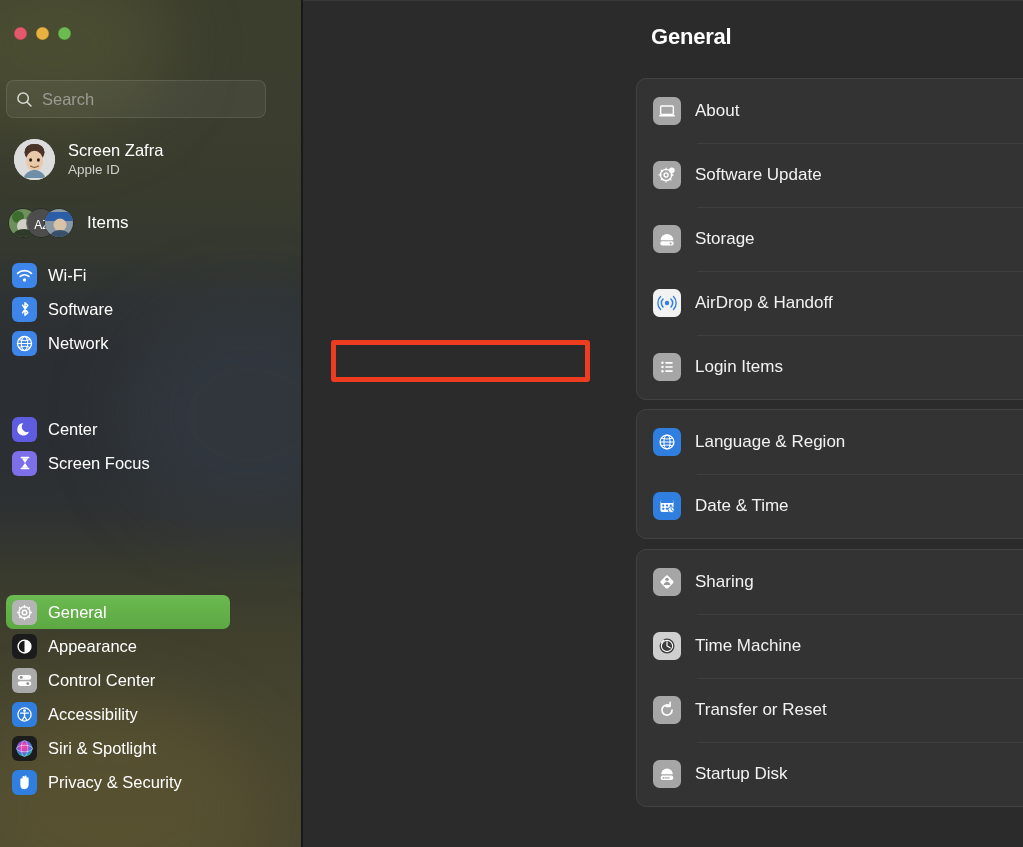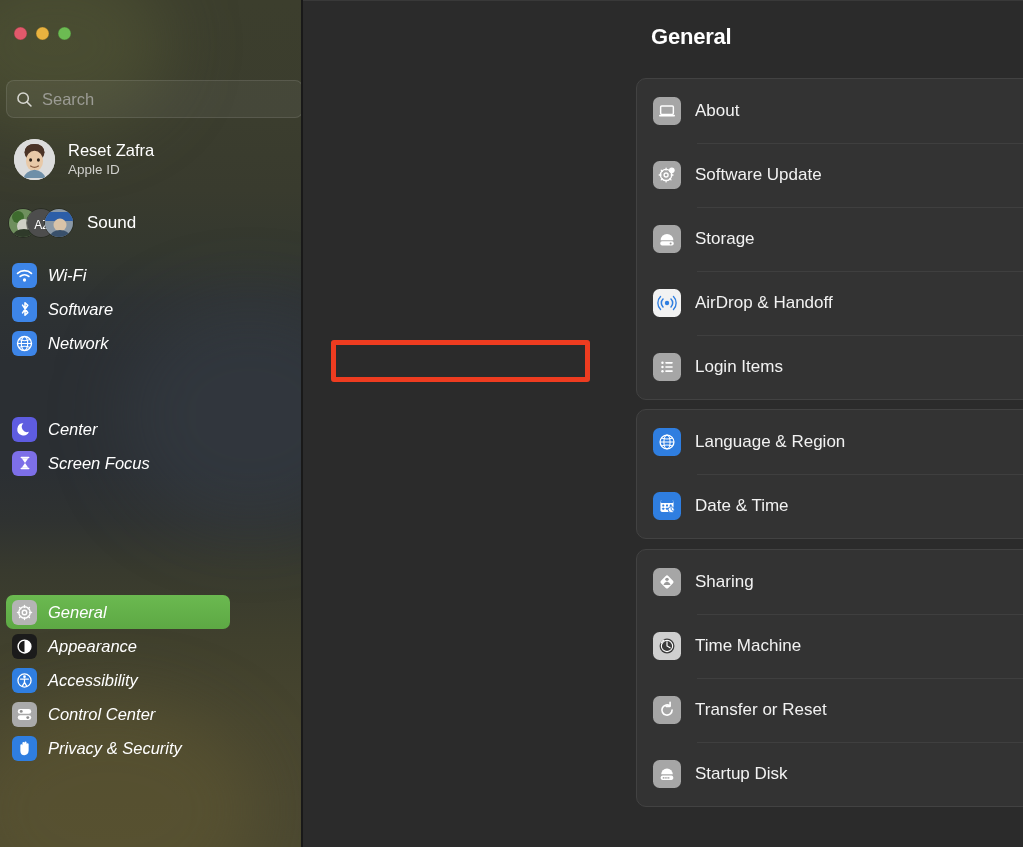--- a/index.html
+++ b/index.html
@@ -71,21 +71,21 @@
     border-radius: 50%;
     box-shadow: inset 0 0 0 0.5px rgba(0,0,0,0.22);
   }
   .tl.red    { background: #e2596b; }
   .tl.yellow { background: #e8b23f; }
   .tl.green  { background: #6cbb52; }
 
   .search-box {
     position: absolute;
     top: 80px; left: 6px;
-    width: 297px; height: 38px;
+    width: 260px; height: 38px;
     box-sizing: border-box;
     border-radius: 8px;
     background: rgba(255,255,255,0.055);
     border: 0.5px solid rgba(255,255,255,0.10);
     display: flex;
     align-items: center;
     padding-left: 9px;
     z-index: 10;
   }
   .search-box .mag { flex: 0 0 auto; display:flex; align-items:center; }
@@ -130,21 +130,21 @@
     border-radius: 50%;
     overflow: hidden;
     border: 1.5px solid rgba(30,32,25,0.55);
     box-sizing: border-box;
   }
   .family-stack .fa:nth-child(1) { left: 0;  z-index: 1; }
   .family-stack .fa:nth-child(2) { left: 18px; z-index: 2; }
   .family-stack .fa:nth-child(3) { left: 36px; z-index: 3; }
   .family-label { color: #ffffff; font-size: 17px; margin-left: 13px; }
 
-  .side-list { position: absolute; left: 0; width: 244px; z-index: 10; font-style: italic; }
+  .side-list { position: absolute; left: 0; width: 244px; z-index: 10; }
   .side-item {
     display: flex;
     align-items: center;
     height: 34px;
     margin: 0 14px 0 6px;
     padding-left: 6px;
     border-radius: 7px;
     cursor: default;
   }
   .side-item.selected { background: linear-gradient(to bottom, #6bb950, #5da844); }
@@ -274,21 +274,21 @@
           <ellipse cx="20.5" cy="13.5" rx="10" ry="8.5" fill="#4a3327"></ellipse>
           <ellipse cx="20.5" cy="22" rx="8.6" ry="10.2" fill="#e8c9a8"></ellipse>
           <path d="M10.6 13.8 q10 -7 19.8 0 q0 -8.8 -9.9 -8.8 q-9.9 0 -9.9 8.8z" fill="#4a3327"></path>
           <ellipse cx="16.6" cy="21" rx="1.5" ry="1.8" fill="#2a2018"></ellipse>
           <ellipse cx="24.4" cy="21" rx="1.5" ry="1.8" fill="#2a2018"></ellipse>
           <path d="M16.6 27 q3.9 2.6 7.8 0" stroke="#8a5f43" stroke-width="1.3" fill="none" stroke-linecap="round"></path>
           <path d="M20.5 30.8 q-9 1.4 -11 8.2 l22 0 q-2 -6.8 -11 -8.2z" fill="#6f8fa8"></path>
         </svg>
       </div>
       <div class="acct-text">
-        <div class="acct-name">Reset Zafra</div>
+        <div class="acct-name">Screen Zafra</div>
         <div class="acct-sub">Apple ID</div>
       </div>
     </div>
 
     <div class="account-row" id="account-family">
       <div class="family-stack">
         <div class="fa">
           <svg width="30" height="30" viewBox="0 0 30 30">
             <rect width="30" height="30" fill="#6f8f5e"></rect>
             <circle cx="9" cy="8" r="6" fill="#3e6b2e"></circle>
@@ -304,21 +304,21 @@
         </div>
         <div class="fa">
           <svg width="30" height="30" viewBox="0 0 30 30">
             <rect width="30" height="30" fill="#8a98a6"></rect>
             <rect x="0" y="3" width="30" height="9" fill="#2c5ea8"></rect>
             <circle cx="15" cy="16" r="6.5" fill="#d9c3a8"></circle>
             <ellipse cx="15" cy="28" rx="10" ry="7" fill="#39506b"></ellipse>
           </svg>
         </div>
       </div>
-      <div class="family-label">Sound</div>
+      <div class="family-label">Items</div>
     </div>
 
     <div class="side-list" style="top:258px;">
       <div class="side-item">
         <span class="si-icon" style="background:#3d85e8;">
           <svg width="19" height="19" viewBox="0 0 22 22">
             <path d="M3 8.5 a12 12 0 0 1 16 0" stroke="#fff" stroke-width="2.1" fill="none" stroke-linecap="round"></path>
             <path d="M6 12 a7.8 7.8 0 0 1 10 0" stroke="#fff" stroke-width="2.1" fill="none" stroke-linecap="round"></path>
             <circle cx="11" cy="16.2" r="1.9" fill="#fff"></circle>
           </svg>
@@ -394,40 +394,58 @@
       <div class="side-item">
         <span class="si-icon" style="background:#1b1b1b;">
           <svg width="19" height="19" viewBox="0 0 22 22">
             <circle cx="11" cy="11" r="7.4" fill="none" stroke="#fff" stroke-width="1.7"></circle>
             <path d="M11 3.6 a7.4 7.4 0 0 1 0 14.8z" fill="#fff"></path>
           </svg>
         </span>
         <span class="si-label">Appearance</span>
       </div>
       <div class="side-item">
+        <span class="si-icon" style="background:#aaaaaa;">
+          <svg width="19" height="19" viewBox="0 0 22 22">
+            <rect x="3.2" y="4.6" width="15.6" height="5.6" rx="2.8" fill="#fff"></rect>
+            <circle cx="7.2" cy="7.4" r="1.7" fill="#8e8e8e"></circle>
+            <rect x="3.2" y="11.8" width="15.6" height="5.6" rx="2.8" fill="#fff"></rect>
+            <circle cx="14.8" cy="14.6" r="1.7" fill="#8e8e8e"></circle>
+          </svg>
+        </span>
+        <span class="si-label">Control Center</span>
+      </div>
+      <div class="side-item">
         <span class="si-icon" style="background:#2f7ee0;">
           <svg width="19" height="19" viewBox="0 0 22 22">
             <circle cx="11" cy="11" r="7.6" fill="none" stroke="#fff" stroke-width="1.5"></circle>
             <circle cx="11" cy="6.6" r="1.6" fill="#fff"></circle>
             <path d="M6.4 9.3 L15.6 9.3" stroke="#fff" stroke-width="1.5" stroke-linecap="round"></path>
             <path d="M11 9.3 L11 13 L8.6 17.2 M11 13 L13.4 17.2" stroke="#fff" stroke-width="1.5" fill="none" stroke-linecap="round"></path>
           </svg>
         </span>
         <span class="si-label">Accessibility</span>
       </div>
       <div class="side-item">
-        <span class="si-icon" style="background:#aaaaaa;">
-          <svg width="19" height="19" viewBox="0 0 22 22">
-            <rect x="3.2" y="4.6" width="15.6" height="5.6" rx="2.8" fill="#fff"></rect>
-            <circle cx="7.2" cy="7.4" r="1.7" fill="#8e8e8e"></circle>
-            <rect x="3.2" y="11.8" width="15.6" height="5.6" rx="2.8" fill="#fff"></rect>
-            <circle cx="14.8" cy="14.6" r="1.7" fill="#8e8e8e"></circle>
-          </svg>
-        </span>
-        <span class="si-label">Control Center</span>
+        <span class="si-icon" style="background:#1c1c1c;">
+          <svg width="21" height="21" viewBox="0 0 22 22">
+            <defs>
+              <radialGradient id="siriG" cx="45%" cy="40%" r="65%">
+                <stop offset="0%" stop-color="#f050a0"></stop>
+                <stop offset="38%" stop-color="#d03cc0"></stop>
+                <stop offset="70%" stop-color="#3a7ad8"></stop>
+                <stop offset="100%" stop-color="#20c08a"></stop>
+              </radialGradient>
+            </defs>
+            <circle cx="11" cy="11" r="8.4" fill="url(#siriG)"></circle>
+            <ellipse cx="11" cy="11" rx="8.4" ry="3.4" fill="none" stroke="rgba(255,255,255,0.55)" stroke-width="1"></ellipse>
+            <ellipse cx="11" cy="11" rx="3.4" ry="8.4" fill="none" stroke="rgba(255,255,255,0.45)" stroke-width="1"></ellipse>
+          </svg>
+        </span>
+        <span class="si-label">Siri &amp; Spotlight</span>
       </div>
       <div class="side-item">
         <span class="si-icon" style="background:#2f7ee0;">
           <svg width="19" height="19" viewBox="0 0 22 22">
             <path d="M6.2 11.2 L6.2 7.4 a1.2 1.2 0 0 1 2.4 0 L8.6 10.4 L8.6 4.6 a1.2 1.2 0 0 1 2.4 0 L11 10.4 L11 4.2 a1.2 1.2 0 0 1 2.4 0 L13.4 10.4 L13.4 6 a1.2 1.2 0 0 1 2.4 0 L15.8 13.4 c0 3.4 -2.2 5.4 -5 5.4 c-2.8 0 -4.6 -2 -4.6 -5 z" fill="#fff"></path>
           </svg>
         </span>
         <span class="si-label">Privacy &amp; Security</span>
       </div>
     </div>

